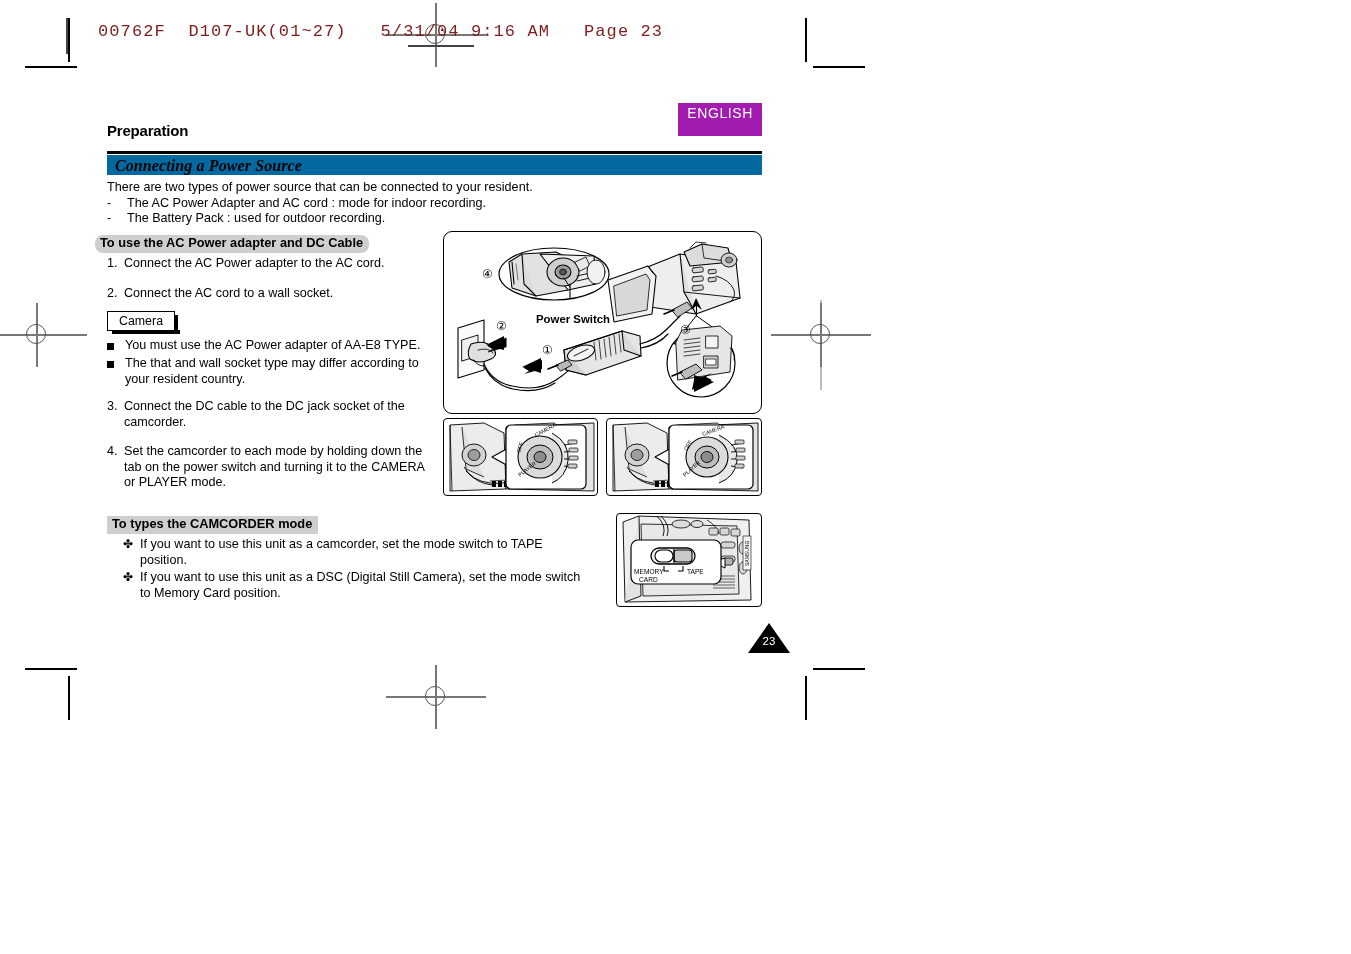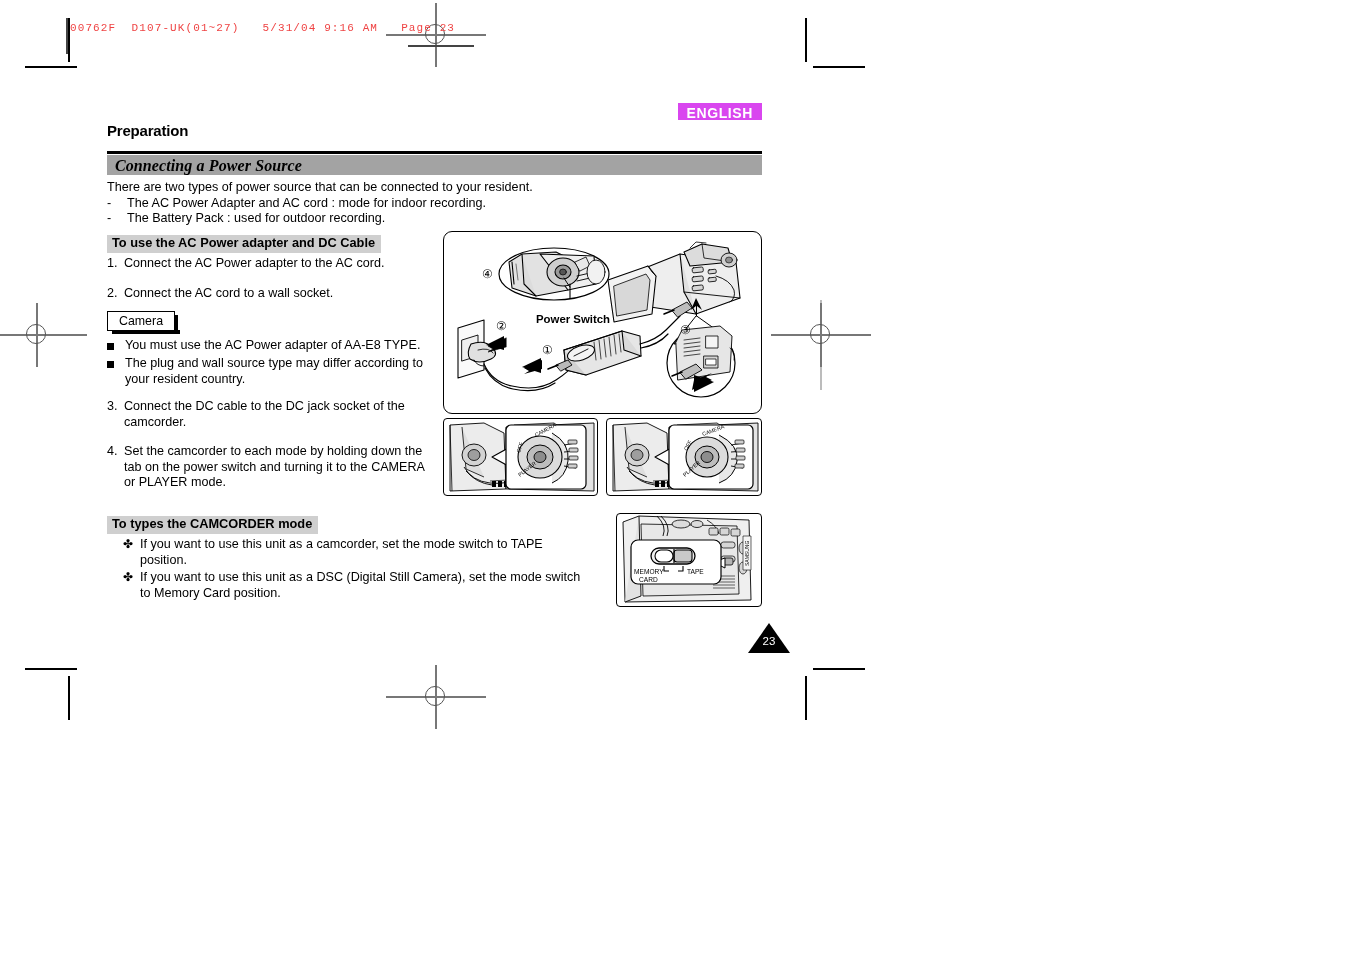--- a/index.html
+++ b/index.html
@@ -39,47 +39,48 @@
   .reg.wide .cx { left: -28px; width: 100px; }
   .reg.wide .cy { top: -10px; height: 64px; }
 
   .edgeline { position: absolute; background: #bcbcbc; }
 
   
   .slug {
     position: absolute;
     left: 70px; top: 22px;
     font-family: "Liberation Mono", monospace;
-    font-size: 11px;
+    font-size: 17px;
     letter-spacing: 1.1px;
     white-space: pre;
-    color: #ef4444;
+    color: #7f1d1d;
+    padding-left: 28px;
   }
   .slug-rule {
     position: absolute;
     background: #444;
   }
 
   
   .page {
     position: absolute;
     left: 0; top: 0;
     width: 1351px; height: 954px;
   }
 
   .english-badge {
     position: absolute;
     right: 589px;
     top: 103px;
-    background: #d946ef;
+    background: #a21caf;
     color: #fff;
     font-size: 14px;
-    font-weight: bold;
+    font-weight: normal;
     letter-spacing: 0.6px;
-    padding: 3px 9px 0 9px;
+    padding: 3px 9px 16px 9px;
     line-height: 1;
   }
 
   .page-title {
     position: absolute;
     left: 107px; top: 122px;
     font-size: 15px;
     font-weight: bold;
     letter-spacing: -0.2px;
   }
@@ -88,21 +89,21 @@
     position: absolute;
     left: 107px; top: 151px;
     width: 655px; height: 3px;
     background: #000;
   }
 
   .section-bar {
     position: absolute;
     left: 107px; top: 155px;
     width: 655px; height: 20px;
-    background: #a3a3a3;
+    background: #0369a1;
   }
   .section-bar span {
     position: absolute;
     left: 8px; top: 2px;
     font-family: "Liberation Serif", serif;
     font-style: italic;
     font-weight: bold;
     font-size: 16px;
     letter-spacing: 0.1px;
   }
@@ -125,21 +126,21 @@
   
   .subhead {
     position: absolute;
     background: #cfcfcf;
     font-size: 12.8px;
     font-weight: bold;
     padding: 2px 6px 3px 5px;
     line-height: 1;
     white-space: nowrap;
   }
-  #subhead-ac { left: 107px; top: 235px; }
+  #subhead-ac { left: 95px; top: 235px; border-radius: 8px; }
   #subhead-camcorder { left: 107px; top: 516px; }
 
   .steps {
     position: absolute;
     left: 107px;
     width: 330px;
     font-size: 12.6px;
     line-height: 15.6px;
   }
   #steps-top { top: 256px; }
@@ -350,21 +351,21 @@
     <div class="lbl">Camera</div>
   </div>
 
   <div class="notes-list">
     <div class="nrow">
       <div class="sq"><i></i></div>
       <div class="ntxt">You must use the AC Power adapter of AA-E8 TYPE.</div>
     </div>
     <div class="nrow">
       <div class="sq"><i></i></div>
-      <div class="ntxt">The plug and wall source type may differ according to your resident country.</div>
+      <div class="ntxt">The that and wall socket type may differ according to your resident country.</div>
     </div>
   </div>
 
   <div class="steps" id="steps-bottom">
     <div class="step">
       <div class="num">3.</div>
       <div class="txt">Connect the DC cable to the DC jack socket of the camcorder.</div>
     </div>
     <div class="step">
       <div class="num">4.</div>

